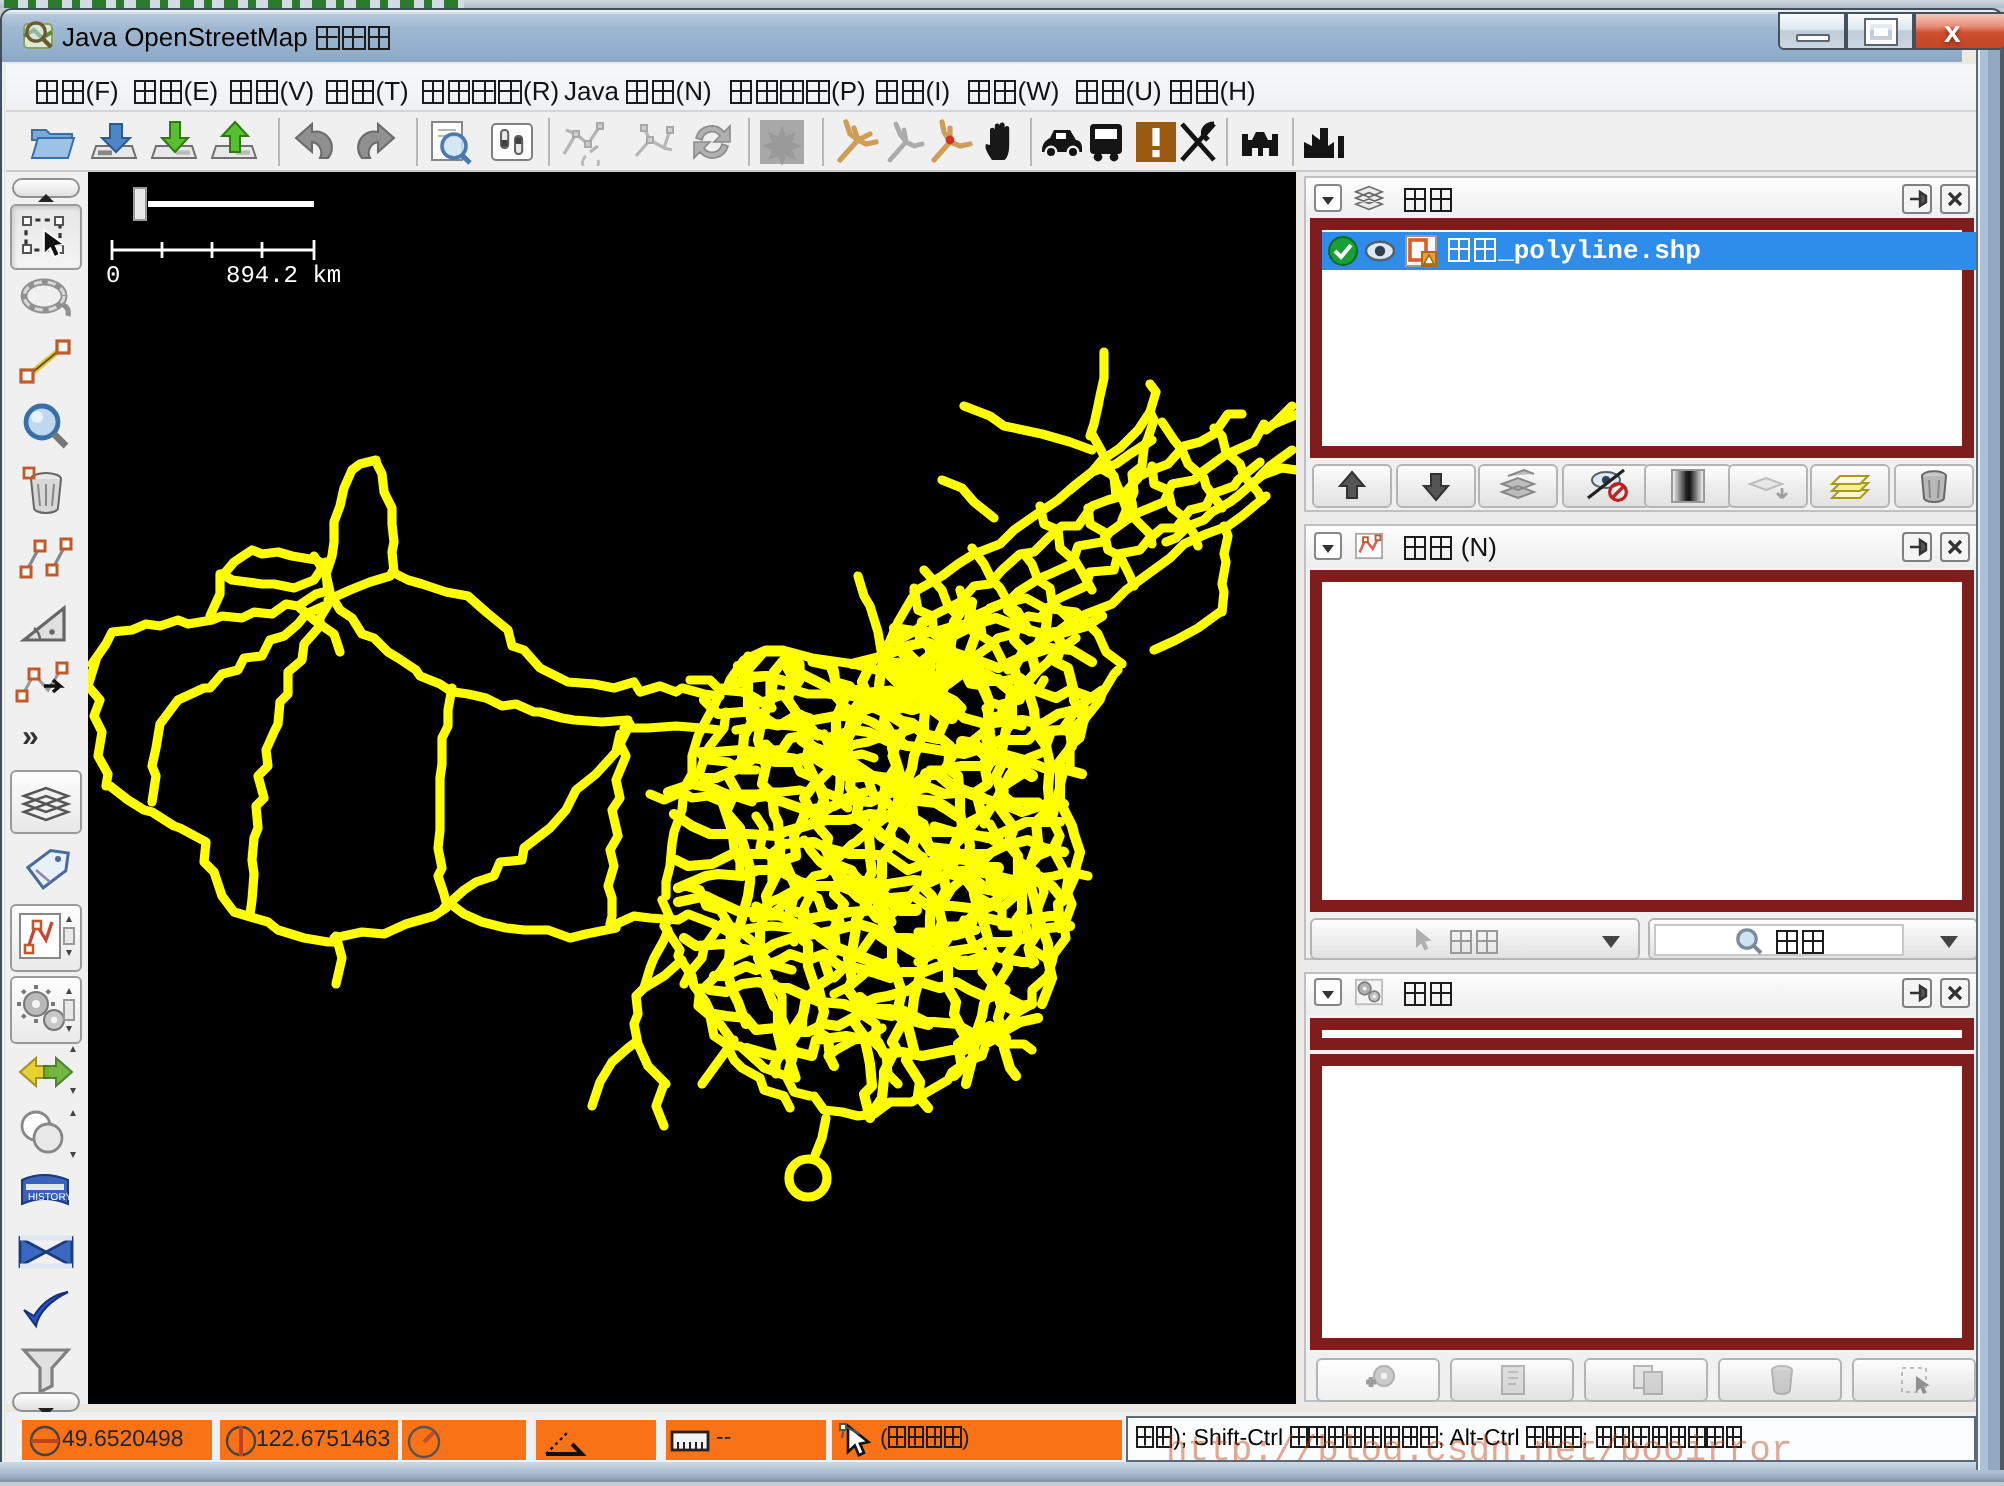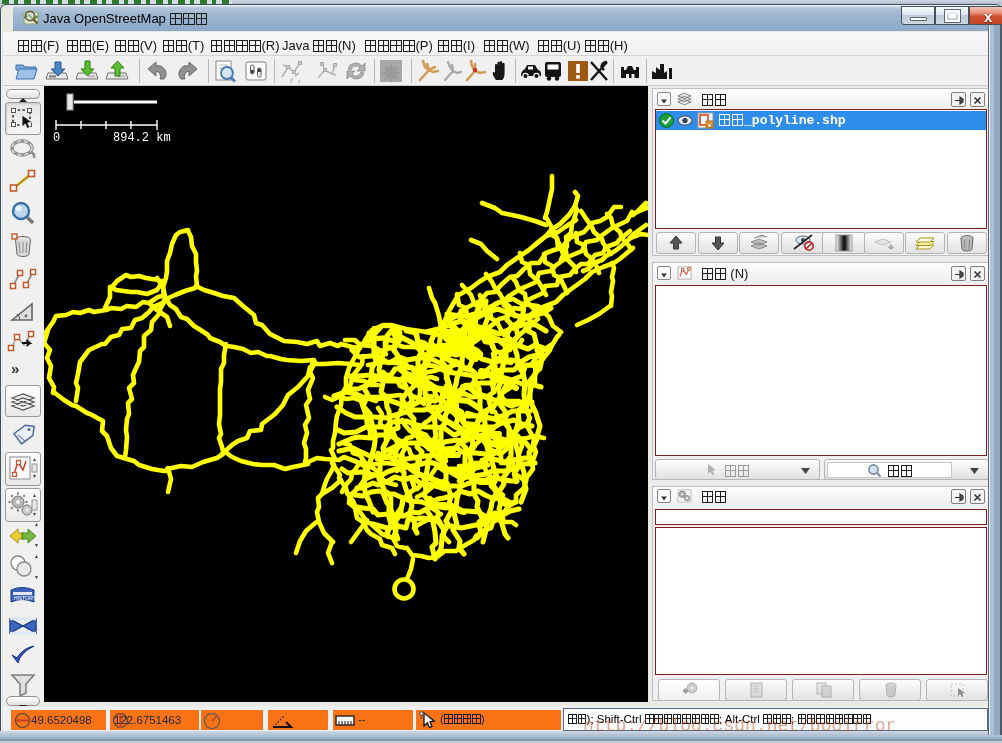--- a/index.html
+++ b/index.html
@@ -6,41 +6,41 @@
 .abs{position:absolute}
 
 .h{display:inline-block;width:11.5px;height:12px;border:1px solid #1c1c1c;vertical-align:-1.5px;margin:0 .7px;
 background:linear-gradient(#1c1c1c,#1c1c1c) 50% 50%/100% 1px no-repeat,linear-gradient(#1c1c1c,#1c1c1c) 50% 50%/1px 100% no-repeat}
 .hw{border-color:#fff;background:linear-gradient(#fff,#fff) 50% 50%/100% 1px no-repeat,linear-gradient(#fff,#fff) 50% 50%/1px 100% no-repeat}
 .hg{border-color:#9a9a9a;background:linear-gradient(#9a9a9a,#9a9a9a) 50% 50%/100% 1px no-repeat,linear-gradient(#9a9a9a,#9a9a9a) 50% 50%/1px 100% no-repeat}
 .hs{width:8.5px;height:10.5px;vertical-align:-1px;margin:0 .4px}
 
 #win{position:absolute;left:0;top:4px;width:1002px;height:737px;border:1px solid #454f5a;border-radius:6px 6px 0 0;
 background:#ebe9e2;box-shadow:inset 0 0 0 1px #e7f0f8}
-#titlebar{position:absolute;left:12px;top:0px;width:980px;height:26px;border-radius:5px 5px 0 0;
+#titlebar{position:absolute;left:0px;top:0px;width:980px;height:26px;border-radius:5px 5px 0 0;
 background:linear-gradient(#f5fafd 0%,#b4c7db 10%,#9fb8d1 35%,#93afcc 75%,#8ca8c6 100%)}
 #ttext{position:absolute;left:30px;top:6px;font-size:13px;color:#000;white-space:nowrap}
 
 .wbtn{position:absolute;top:1px;height:19px;border:1px solid #44505c;background:linear-gradient(#f8fbfd 0%,#dde6ee 45%,#bfcbd7 50%,#ccd7e1 100%)}
 
 #menubar{position:absolute;left:2px;top:27px;width:996px;height:24px;background:linear-gradient(#f6f8fa,#eef0f2);border-bottom:1px solid #d5d5d5}
 .mi{position:absolute;top:6px;font-size:13px;color:#111;white-space:nowrap}
 #toolbar{position:absolute;left:2px;top:51px;width:996px;height:30px;background:#f0f0f0;border-bottom:1px solid #c9c9c9}
 .sep{position:absolute;top:3px;width:1px;height:24px;background:#b8b8b8}
 .ticon{position:absolute;top:3px;width:24px;height:24px}
 
 #lbar{position:absolute;left:2px;top:81px;width:41px;height:616px;background:#f0f0f0}
 .lbtn{position:absolute;left:3px;width:34px;height:26px}
 
 #map{position:absolute;left:43px;top:81px;width:604px;height:616px;background:#000}
 
 #rside{position:absolute;left:649px;top:81px;width:340px;height:616px;background:#ebebeb}
 .panel{position:absolute;left:2px;width:338px;background:#f0f0f0;border:1px solid #c0c0c0}
 .phead{position:absolute;left:0;top:0;width:100%;height:20px;background:linear-gradient(#fdfdfd,#ededed)}
-.plist{position:absolute;background:#fff;border:1px solid #7f1d1d}
+.plist{position:absolute;background:#fff;border:6px solid #7f1d1d}
 .btn{position:absolute;border:1px solid #b4b4b4;border-radius:3px;background:linear-gradient(#fdfdfd,#ececec 60%,#e2e2e2)}
 .ptitle{position:absolute;top:3px;font-size:13px;color:#111;white-space:nowrap}
 .hicon{position:absolute;top:3px;width:15px;height:14px}
 
 #status{position:absolute;left:2px;top:701px;width:987px;height:27px;background:#eef1f4}
 .sfield{position:absolute;top:4px;height:20px;background:#f97316;font-size:11.5px;color:#17263c;font-family:"Liberation Sans",sans-serif}
 #win-bottom{position:absolute;left:-1px;top:726px;width:1002px;height:10px;background:linear-gradient(#cdd9e6,#9fb2c6 70%,#7d8fa2)}
 #win-right{position:absolute;left:987px;top:20px;width:14px;height:710px;background:linear-gradient(90deg,#5a6878 0 1px,#eef2f6 1px 2px,#a9c0d7 2px 6px,#92a9c1 6px 12px,#4e5a66 12px 14px)}
 </style></head>
 <body>
@@ -666,21 +666,21 @@
             <circle cx="8.5" cy="8.5" r="7" fill="none" stroke="#444" stroke-width="1.2"></circle>
             <line x1="1.5" y1="8.5" x2="15.5" y2="8.5" stroke="#c04028" stroke-width="2"></line>
           </svg>
           <span class="abs" style="left:20px;top:4px">49.6520498</span>
         </div>
  <div class="sfield" style="left:107px;width:89px">
           <svg class="abs" style="left:2px;top:2px" width="17" height="17" viewBox="0 0 17 17">
             <circle cx="8.5" cy="8.5" r="7" fill="none" stroke="#444" stroke-width="1.2"></circle>
             <line x1="8.5" y1="1" x2="8.5" y2="16" stroke="#c04028" stroke-width="2"></line>
           </svg>
-          <span class="abs" style="left:4px;top:4px">122.6751463</span>
+          <span class="abs" style="left:18px;top:4px">122.6751463</span>
         </div>
  <div class="sfield" style="left:198px;width:62px">
           <svg class="abs" style="left:2px;top:2px" width="18" height="18" viewBox="0 0 18 18">
             <circle cx="9" cy="9" r="7.5" fill="none" stroke="#555" stroke-width="1.2"></circle>
             <line x1="9" y1="9" x2="14" y2="4" stroke="#c05028" stroke-width="2"></line>
           </svg>
         </div>
  <div class="sfield" style="left:265px;width:60px">
           <svg class="abs" style="left:3px;top:3px" width="22" height="16" viewBox="0 0 22 16">
             <path d="M2 14 L20 14 L15 9" stroke="#111" stroke-width="2" fill="none"></path>

